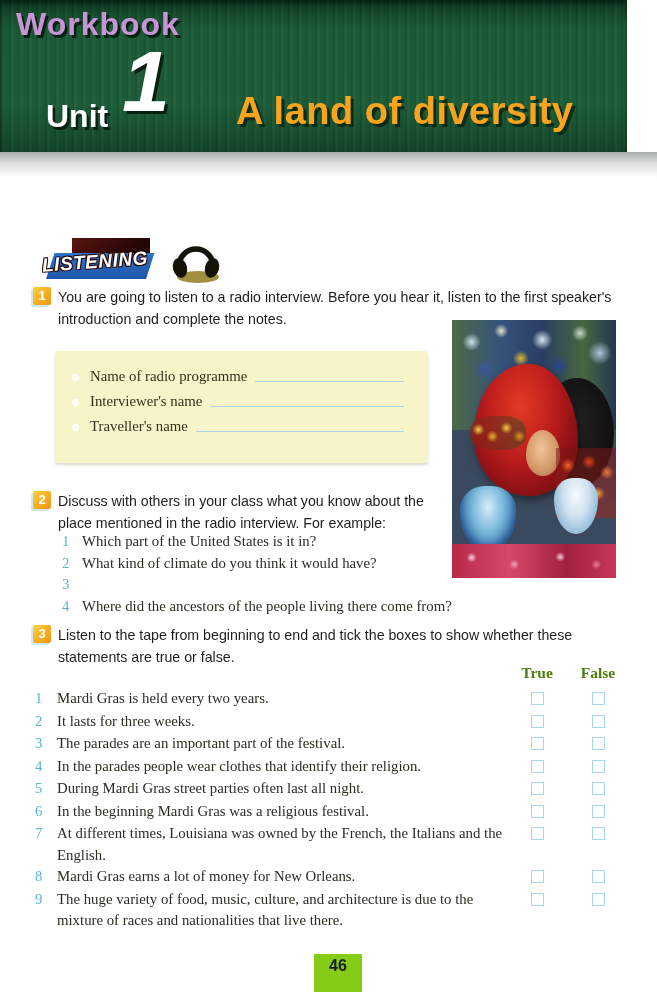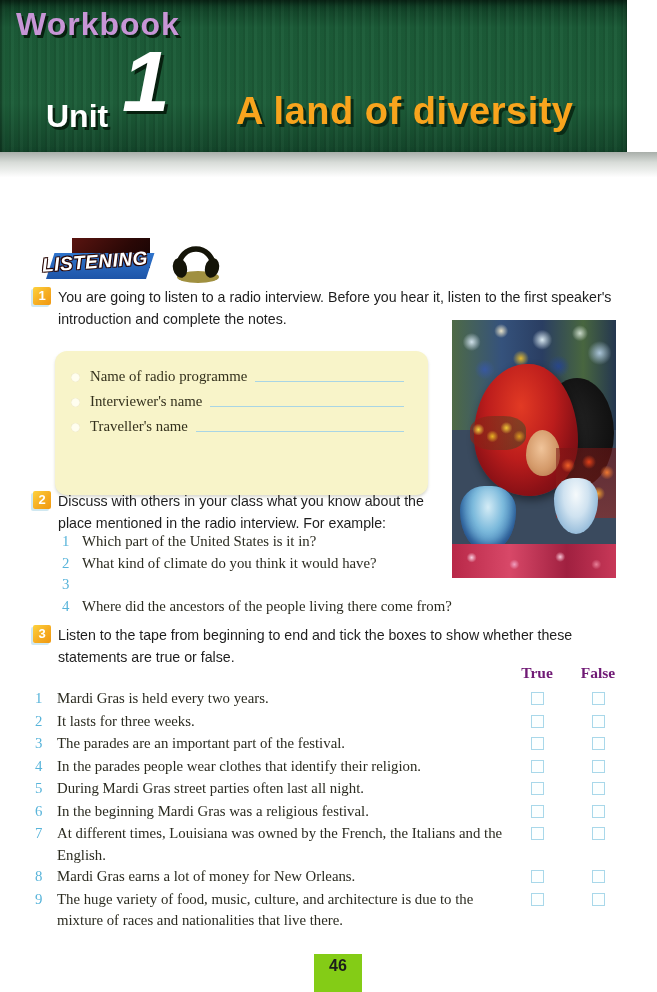--- a/index.html
+++ b/index.html
@@ -71,22 +71,22 @@
     box-shadow:-2px 2px 0 rgba(170,214,230,0.55);
   }
   .ex-text { font-size:14.2px; line-height:22px; color:#1e1e1e; }
 
   #ex1 { left:33px; top:286px; width:604px; }
   #ex2 { left:33px; top:490px; width:420px; }
   #ex3 { left:33px; top:624px; width:604px; }
 
   
   .note-box {
-    position:absolute; left:55px; top:351px; width:373px; height:144px;
-    background:#f8f4c9; border-radius:12px;
+    position:absolute; left:55px; top:351px; width:373px; height:112px;
+    background:#f8f4c9; border-radius:3px;
     box-shadow:0 2px 3px rgba(150,150,120,0.35);
     padding:11px 20px 0 16px;
   }
   .note-row { display:flex; align-items:flex-end; height:25px; }
   .note-bullet {
     flex:0 0 auto; width:9px; height:9px; border-radius:50%;
     background:#fffef0; box-shadow:inset 0 0 1px #d8d0a0; margin:0 10px 5px 0;
   }
   .note-label {
     flex:0 0 auto; font-family:"Liberation Serif", serif; font-size:14.8px;
@@ -182,21 +182,21 @@
   }
 
   
   .tf-table {
     position:absolute; left:35px; top:664px; width:600px;
     display:grid; grid-template-columns:22px 448px 64px 58px;
   }
   .tf-row { display:contents; }
   .tf-col-label {
     font-family:"Liberation Serif", serif; font-weight:bold; font-size:15.5px;
-    text-align:center; color:#701a75; padding-bottom:6px;
+    text-align:center; color:#4d7c0f; padding-bottom:6px;
   }
   .stmt-num {
     color:#58b4da; font-family:"Liberation Serif", serif; font-size:14.8px; line-height:21.5px;
   }
   .stmt-text {
     font-family:"Liberation Serif", serif; font-size:14.8px; color:#2b2b20; line-height:21.5px;
   }
   .cb-cell { text-align:center; line-height:21.5px; }
   .checkbox {
     display:inline-block; width:13px; height:13px; margin-top:4px;

